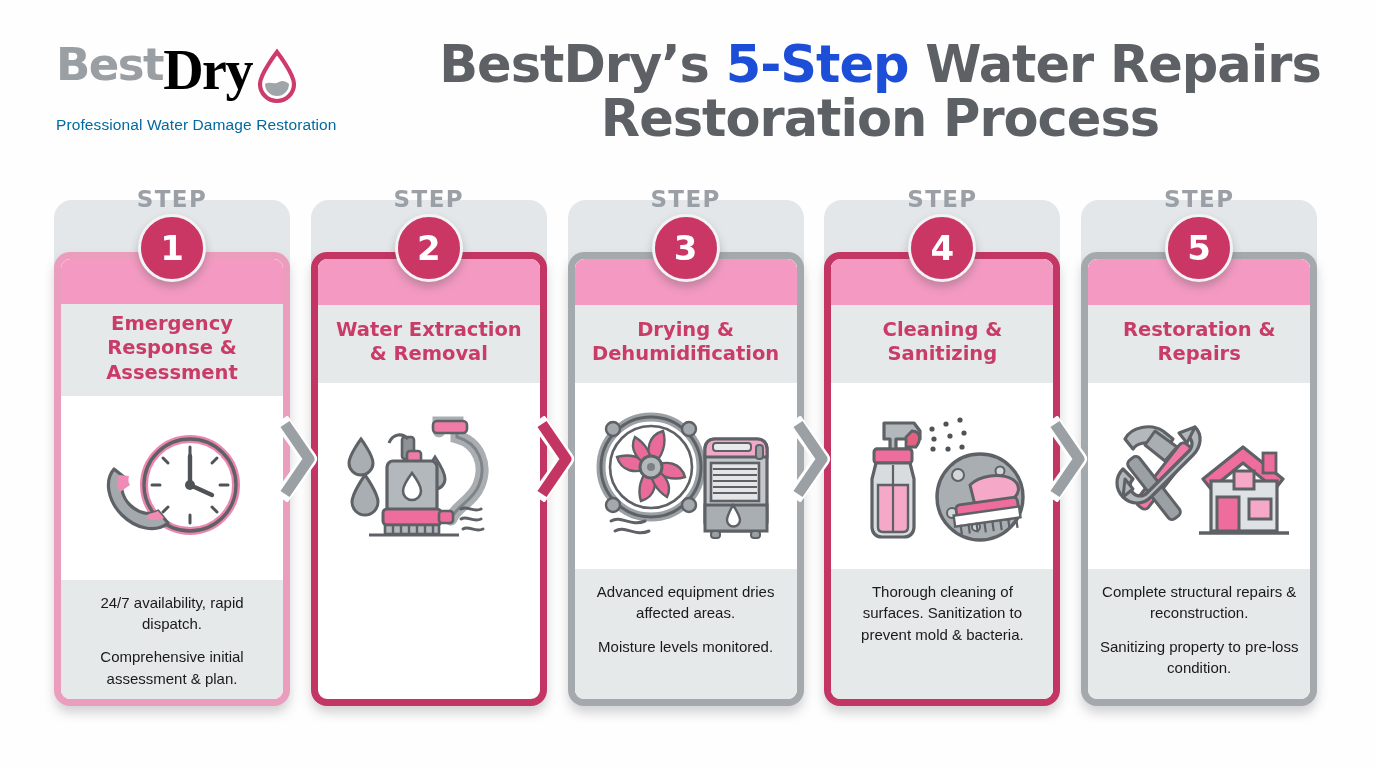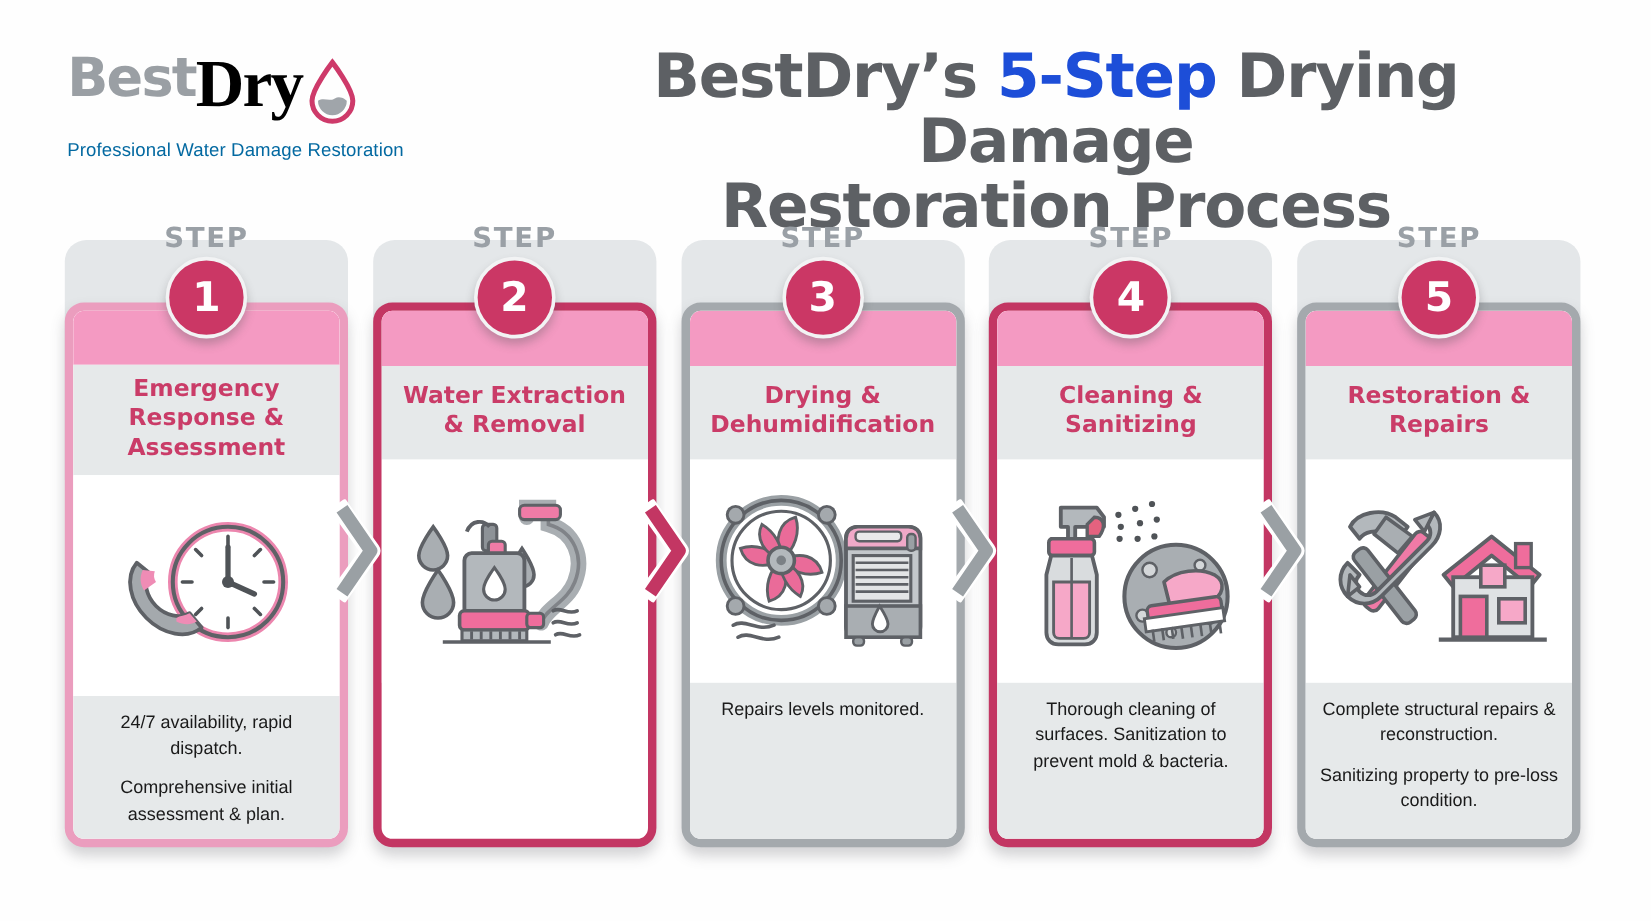--- a/index.html
+++ b/index.html
@@ -111,21 +111,21 @@
           <svg width="46" height="56" viewBox="0 0 46 56">
             <path d="M23 4 C23 4 6 26 6 36 A17 17 0 0 0 40 36 C40 26 23 4 23 4 Z" fill="none" stroke="#ce3a6a" stroke-width="4.2"></path>
             <path d="M11 36 A12 12 0 0 0 35 36 C35 36 30 31 25 34 C20 37 16 33 11 36 Z" fill="#a0a5aa"></path>
           </svg>
         </span>
       </div>
       <div class="logo-tagline">Professional Water Damage Restoration</div>
     </div>
 
     <div class="main-title">
-      <span>BestDry’s </span><span class="hl">5-Step</span><span> Drying Damage</span><br>
+      <span>BestDry’s </span><span class="hl">5-Step</span><span> Water Repairs</span><br>
       <span>Restoration Process</span>
     </div>
   </div>
 
   <div class="steps">
 
     <div class="step-wrap">
       <div class="cap"></div>
       <div class="step-label">STEP</div>
       <div class="card pink-light">
@@ -265,21 +265,22 @@
                   <line x1="120" y1="78" x2="164" y2="78"></line>
                 <line x1="120" y1="84" x2="164" y2="84"></line>
               </g>
               <rect x="112" y="96" width="62" height="26" fill="#a9aeb2" stroke="#5e6166" stroke-width="3"></rect>
               <path d="M140 96 C140 96 134 107 134 111 A6.5 6.5 0 0 0 147 111 C147 107 140 96 140 96 Z" fill="#ffffff" stroke="#5e6166" stroke-width="2.4"></path>
               <rect x="118" y="122" width="9" height="7" rx="3" fill="#9aa0a4" stroke="#5e6166" stroke-width="2"></rect>
               <rect x="158" y="122" width="9" height="7" rx="3" fill="#9aa0a4" stroke="#5e6166" stroke-width="2"></rect>
             </svg>
           </div>
           <div class="card-body">
-            <p>Repairs levels monitored.</p>
+            <p>Advanced equipment dries affected areas.</p>
+            <p>Moisture levels monitored.</p>
           </div>
         </div>
       </div>
       <div class="badge">3</div>
       <div class="chev">
         <svg width="40" height="86" viewBox="0 0 40 86">
           <path d="M2 4 L30 43 L2 82" fill="none" stroke="#ffffff" stroke-width="16" stroke-linejoin="round"></path>
           <path d="M6 8 L30 43 L6 78" fill="none" stroke="#9aa0a4" stroke-width="11" stroke-linejoin="round"></path>
         </svg>
       </div>

